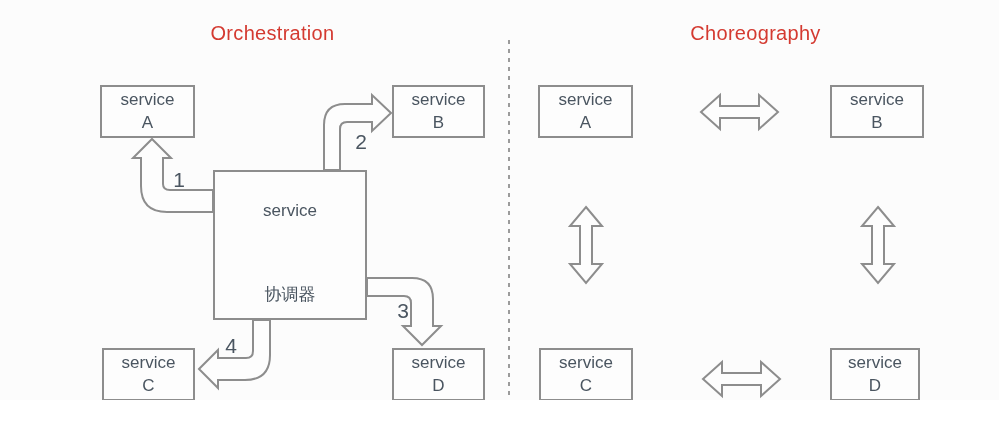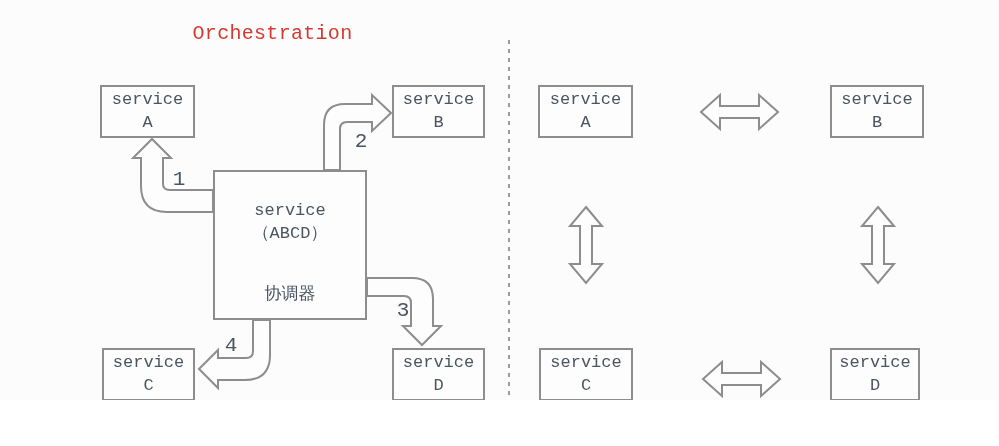--- a/index.html
+++ b/index.html
@@ -1,19 +1,19 @@
 <!DOCTYPE html>
 <html><head>
 <meta charset="utf-8">
 <style>
   html,body{margin:0;padding:0;background:#ffffff;}
   .canvas{
     position:relative;width:999px;height:400px;overflow:hidden;
     background:#fcfcfc;
-    font-family:Liberation Mono, monospace;
+    font-family:Liberation Sans, sans-serif;
   }
   .overlay{position:absolute;left:0;top:0;width:999px;height:446px;pointer-events:none;}
   .title{
     position:absolute;top:22px;font-size:20px;font-weight:500;
     color:#d43a31;text-align:center;letter-spacing:.3px;
   }
   .title-orch{left:125px;width:295px;}
   .title-chor{left:608px;width:295px;}
   .svc{
     position:absolute;box-sizing:border-box;
@@ -64,20 +64,21 @@
     <path d="M367,278 L412,278 Q433,278 433,299 L433,326 L441,326 L422,345 L403,326 L411,326 L411,303 Q411,296 404,296 L367,296 Z" fill="#fdfdfd" stroke="#8d8d8d" stroke-width="2"></path>
     <path d="M199,369 L218,350 L218,358 L246,358 Q253,358 253,351 L253,320 L270,320 L270,355 Q270,380 245,380 L218,380 L218,388 Z" fill="#fdfdfd" stroke="#8d8d8d" stroke-width="2"></path>
 
     <path d="M701,112 L720,95 L720,106 L759,106 L759,95 L778,112 L759,129 L759,118 L720,118 L720,129 Z" fill="#fdfdfd" stroke="#8d8d8d" stroke-width="2"></path>
     <path d="M703,379 L722,362 L722,373 L761,373 L761,362 L780,379 L761,396 L761,385 L722,385 L722,396 Z" fill="#fdfdfd" stroke="#8d8d8d" stroke-width="2"></path>
     <path d="M586,207 L602,226 L592,226 L592,264 L602,264 L586,283 L570,264 L580,264 L580,226 L570,226 Z" fill="#fdfdfd" stroke="#8d8d8d" stroke-width="2"></path>
     <path d="M878,207 L894,226 L884,226 L884,264 L894,264 L878,283 L862,264 L872,264 L872,226 L862,226 Z" fill="#fdfdfd" stroke="#8d8d8d" stroke-width="2"></path>
   </svg>
 
   <div class="title title-orch">Orchestration</div>
+  <div class="title title-chor">Choreography</div>
 
   <div class="svc" style="left:100px;top:85px;">
     <div>service</div>
     <div>A</div>
   </div>
   <div class="svc" style="left:392px;top:85px;width:93px;">
     <div>service</div>
     <div>B</div>
   </div>
   <div class="svc" style="left:102px;top:348px;width:93px;">
@@ -85,21 +86,20 @@
     <div>C</div>
   </div>
   <div class="svc" style="left:392px;top:348px;width:93px;">
     <div>service</div>
     <div>D</div>
   </div>
 
   <div class="coordinator">
     <div class="top-lines">
       <div>service</div>
-      <div>（ABCD）</div>
     </div>
     <div>协调器</div>
   </div>
 
   <div class="step" style="left:167px;top:167px;">1</div>
   <div class="step" style="left:349px;top:129px;">2</div>
   <div class="step" style="left:391px;top:298px;">3</div>
   <div class="step" style="left:219px;top:333px;">4</div>
 
   <div class="svc" style="left:538px;top:85px;">

